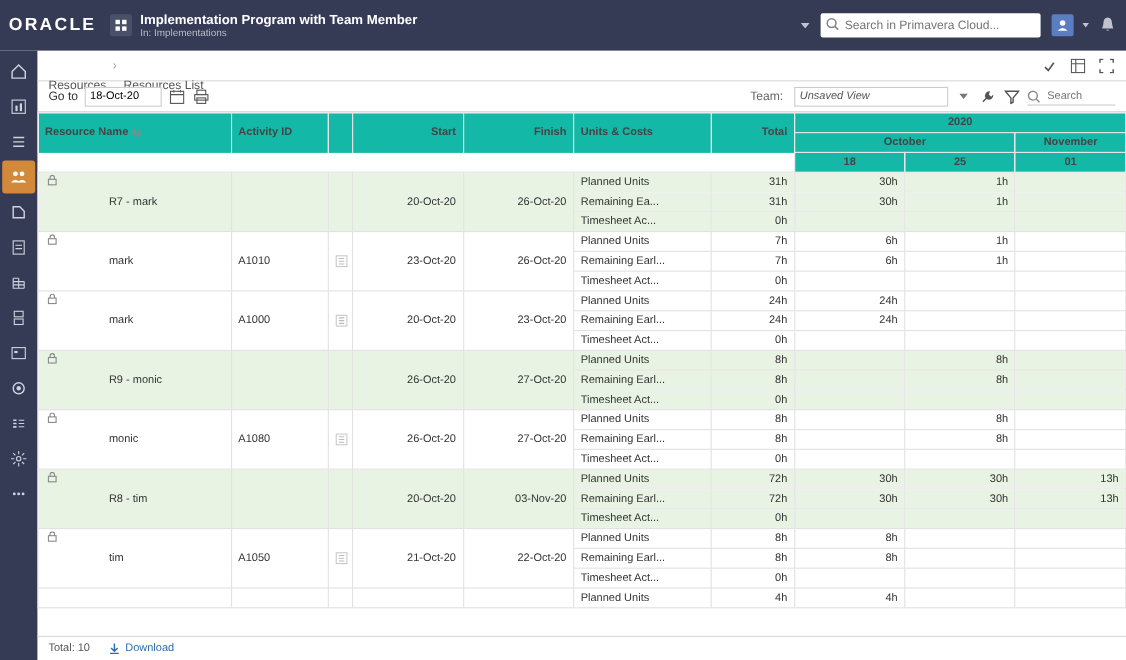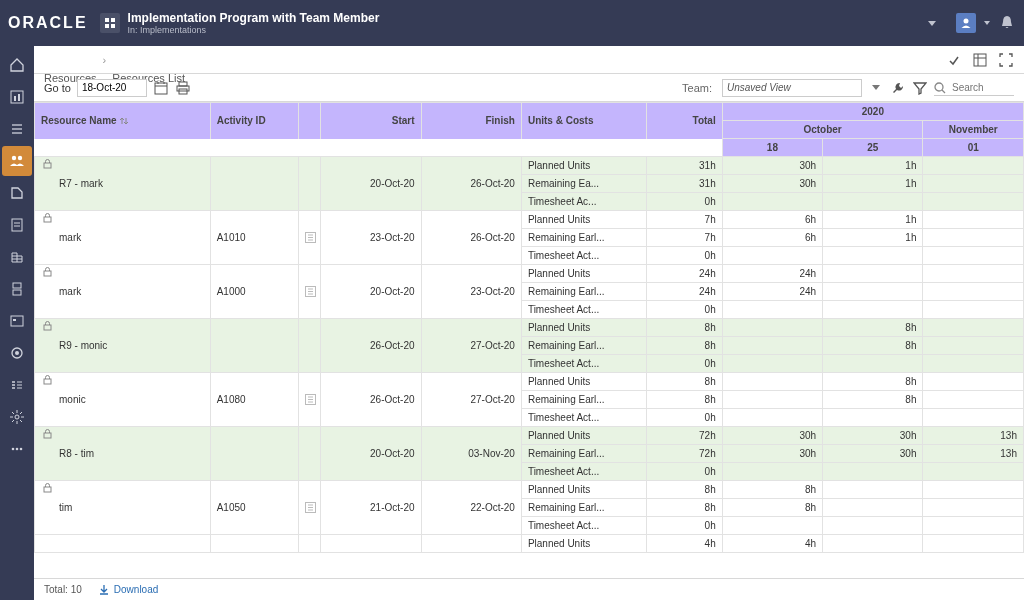--- a/index.html
+++ b/index.html
@@ -32,27 +32,27 @@
 .filterbar-spacer { flex: 1; }
 .viewlabel { color: #666; margin-right: 4px; }
 .viewselect { border: 1px solid #ccc; height: 18px; width: 140px; padding: 0 4px; font-size: 10px; font-style: italic; color: #555; }
 .icon-btn { display: inline-flex; align-items: center; justify-content: center; width: 16px; height: 16px; cursor: pointer; color: #555; }
 .search2 { border: none; border-bottom: 1px solid #ccc; width: 80px; font-size: 10px; padding: 2px 2px 2px 18px; }
 .search2-wrap { position: relative; }
 .search2-icon { position: absolute; left: 0; top: 2px; }
 .grid { flex: 1; overflow: auto; }
 table { border-collapse: collapse; width: 100%; table-layout: fixed; }
 th, td { border: 1px solid #e2e2e2; padding: 2px 6px; font-size: 10px; height: 18px; white-space: nowrap; overflow: hidden; text-overflow: ellipsis; }
-th { background: #c4b5fd; font-weight: 600; text-align: center; color: #444; }
+th { background: #14b8a6; font-weight: 600; text-align: center; color: #444; }
 th.left, td.left { text-align: left; }
 th.right, td.right { text-align: right; }
 .super-header th { border-bottom: none; }
 .resname { text-align: left; padding-left: 24px; position: relative; }
 .resname .lock { position:absolute; left:8px; top:2px; color:#888;}
-.resname-wrap { position:relative; display:inline-block; width:100%;}
+.resname-wrap { position:relative; display:inline-block; width:100%;margin-left:40px;}
 .group-row td { background: #e8f3e3; }
 .r-total { text-align: right; }
 .r-uc { text-align: left; }
 .footer { display: flex; align-items: center; height: 22px; border-top: 1px solid #d8d8d8; padding: 0 10px; gap: 16px; font-size: 10px; color: #555; }
 .download { color: #2a6db3; cursor: pointer; display:flex; align-items:center; gap:4px;}
 svg { display: block; }
 .sort-icon { display:inline-block; vertical-align:middle; margin-left:2px;}
 </style>
 </head>
 <body>
@@ -71,20 +71,29 @@
     </div>
     <div class="context">
       <div class="context-title">Implementation Program with Team Member</div>
       <div class="context-sub">In: Implementations</div>
     </div>
     <span style="margin:0 10px;cursor:pointer;">
       <svg width="8" height="5" viewBox="0 0 8 5">
           <path d="M0 0 L4 5 L8 0 Z" fill="#c0c3cf"></path>
         </svg>
     </span>
+    <div class="search-wrap">
+      <span class="search-icon">
+        <svg width="12" height="12" viewBox="0 0 12 12">
+            <circle cx="5" cy="5" r="4" stroke="#888" stroke-width="1.5" fill="none"></circle>
+            <line x1="8" y1="8" x2="11" y2="11" stroke="#888" stroke-width="1.5"></line>
+          </svg>
+      </span>
+      <input class="search" placeholder="Search in Primavera Cloud..." style="">
+    </div>
     <div class="top-actions">
       <div class="avatar">
         <svg width="12" height="12" viewBox="0 0 12 12">
             <circle cx="6" cy="4" r="2.5" fill="#fff"></circle>
             <path d="M1.5 11 Q6 6 10.5 11 Z" fill="#fff"></path>
           </svg>
       </div>
       <span>
         <svg width="6" height="4" viewBox="0 0 6 4">
             <path d="M0 0 L3 4 L6 0 Z" fill="#c0c3cf"></path>

